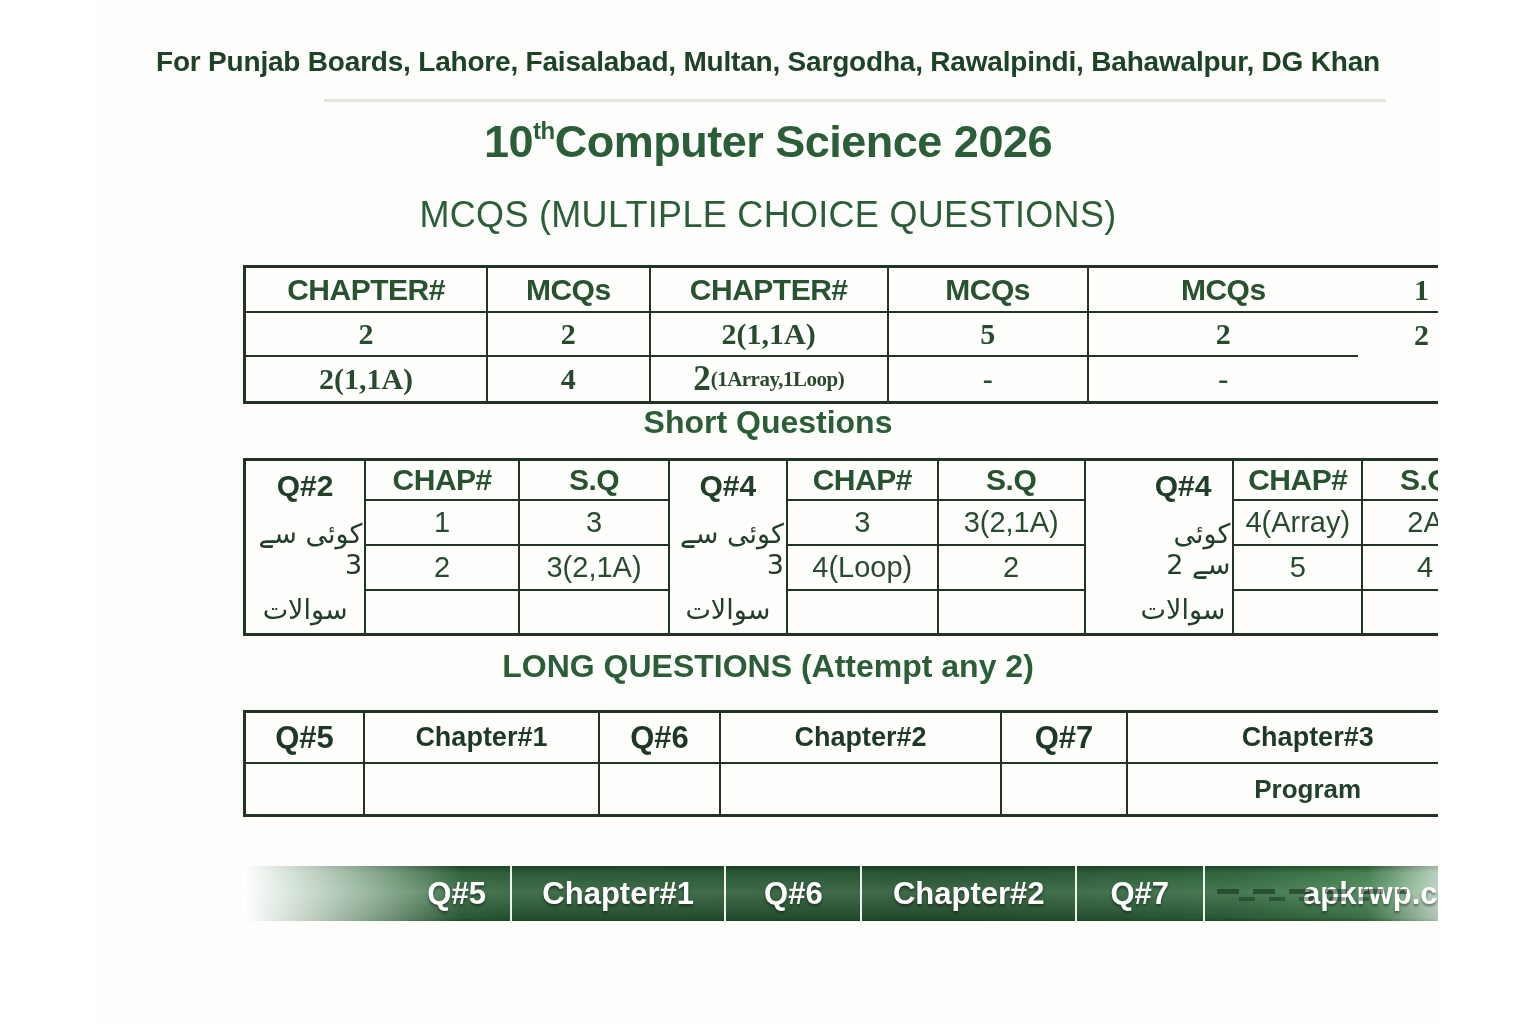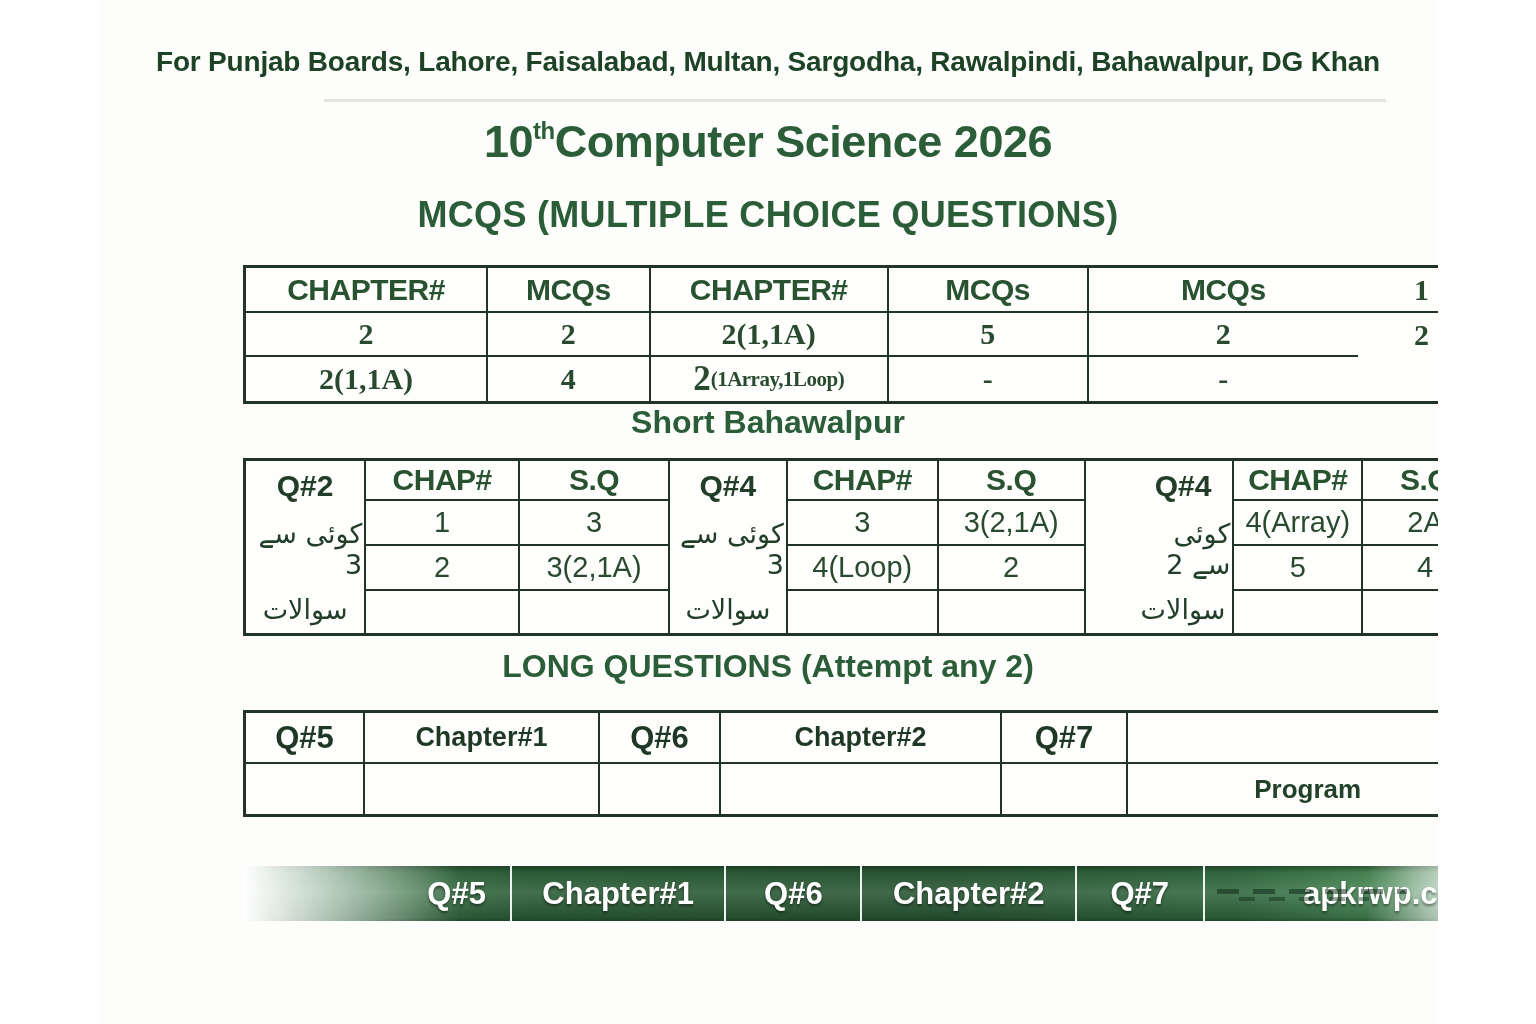--- a/index.html
+++ b/index.html
@@ -9,21 +9,21 @@
 
   
   .region-line { position:absolute; top:46px; left:0; width:100%; text-align:center;
     font-size:28px; font-weight:600; color:#1d4226; letter-spacing:-0.2px; }
   .divider { position:absolute; top:99px; left:226px; width:1062px; height:3px; background:#e3e3e0; }
   .doc-title { position:absolute; top:116px; left:0; width:100%; text-align:center;
     font-size:45px; font-weight:bold; color:#2b5e38; letter-spacing:-0.5px; }
   .doc-title sup { font-size:24px; vertical-align:18px; }
   .doc-title .title-rest { margin-left:0; }
   .doc-subtitle { position:absolute; top:194px; left:0; width:100%; text-align:center;
-    font-size:36px; font-weight:bold; color:#2b5e38; letter-spacing:0.3px; }
+    font-size:36px; font-weight:normal; color:#2b5e38; letter-spacing:0.3px; }
 
   
   .mcq-table { position:absolute; top:265px; left:145px; width:1247px;
     border:3px solid #223427; display:grid;
     grid-template-columns:19.5% 13.1% 19.2% 16.1% 21.7% 10.4%;
     grid-template-rows:45px 44px 44px; background:#fefefc; }
   .mcq-cell { border-right:2px solid #223427; border-bottom:2px solid #223427;
     display:flex; align-items:center; justify-content:center; }
   .mcq-cell.col6 { border-right:none; }
   .mcq-cell.row3 { border-bottom:none; }
@@ -133,21 +133,21 @@
     <div class="mcq-cell mcq-data row3">2(1,1A)</div>
     <div class="mcq-cell mcq-data row3">4</div>
     <div class="mcq-cell mcq-data row3">
       <span class="big-num">2</span>
         <span class="small-note">(1Array,1Loop)</span>
     </div>
     <div class="mcq-cell mcq-data row3">-</div>
     <div class="mcq-cell mcq-data row3 col6">-</div>
   </div>
 
-  <div class="section-heading sq-heading">Short Bahawalpur</div>
+  <div class="section-heading sq-heading">Short Questions</div>
 
   <div class="short-table">
 
     <div class="sq-group g1">
       <div class="sq-labelcol">
         <div class="sq-qlabel">Q#2</div>
         <div class="sq-urdu">کوئی سے 3</div>
         <div class="sq-urdu">سوالات</div>
       </div>
       <div class="sq-sub">
@@ -226,20 +226,21 @@
 
   <div class="section-heading lq-heading">LONG QUESTIONS (Attempt any 2)</div>
 
   <div class="long-table">
     <div class="lt-row head">
       <div class="lt-cell lt-c1 lt-q">Q#5</div>
       <div class="lt-cell lt-c2 lt-ch">Chapter#1</div>
       <div class="lt-cell lt-c3 lt-q">Q#6</div>
       <div class="lt-cell lt-c4 lt-ch">Chapter#2</div>
       <div class="lt-cell lt-c5 lt-q">Q#7</div>
+      <div class="lt-cell lt-c6 lt-ch last">Chapter#3</div>
     </div>
     <div class="lt-row">
       <div class="lt-cell lt-c1"></div>
       <div class="lt-cell lt-c2"></div>
       <div class="lt-cell lt-c3"></div>
       <div class="lt-cell lt-c4"></div>
       <div class="lt-cell lt-c5"></div>
       <div class="lt-cell lt-c6 lt-program last">Program</div>
     </div>
   </div>

